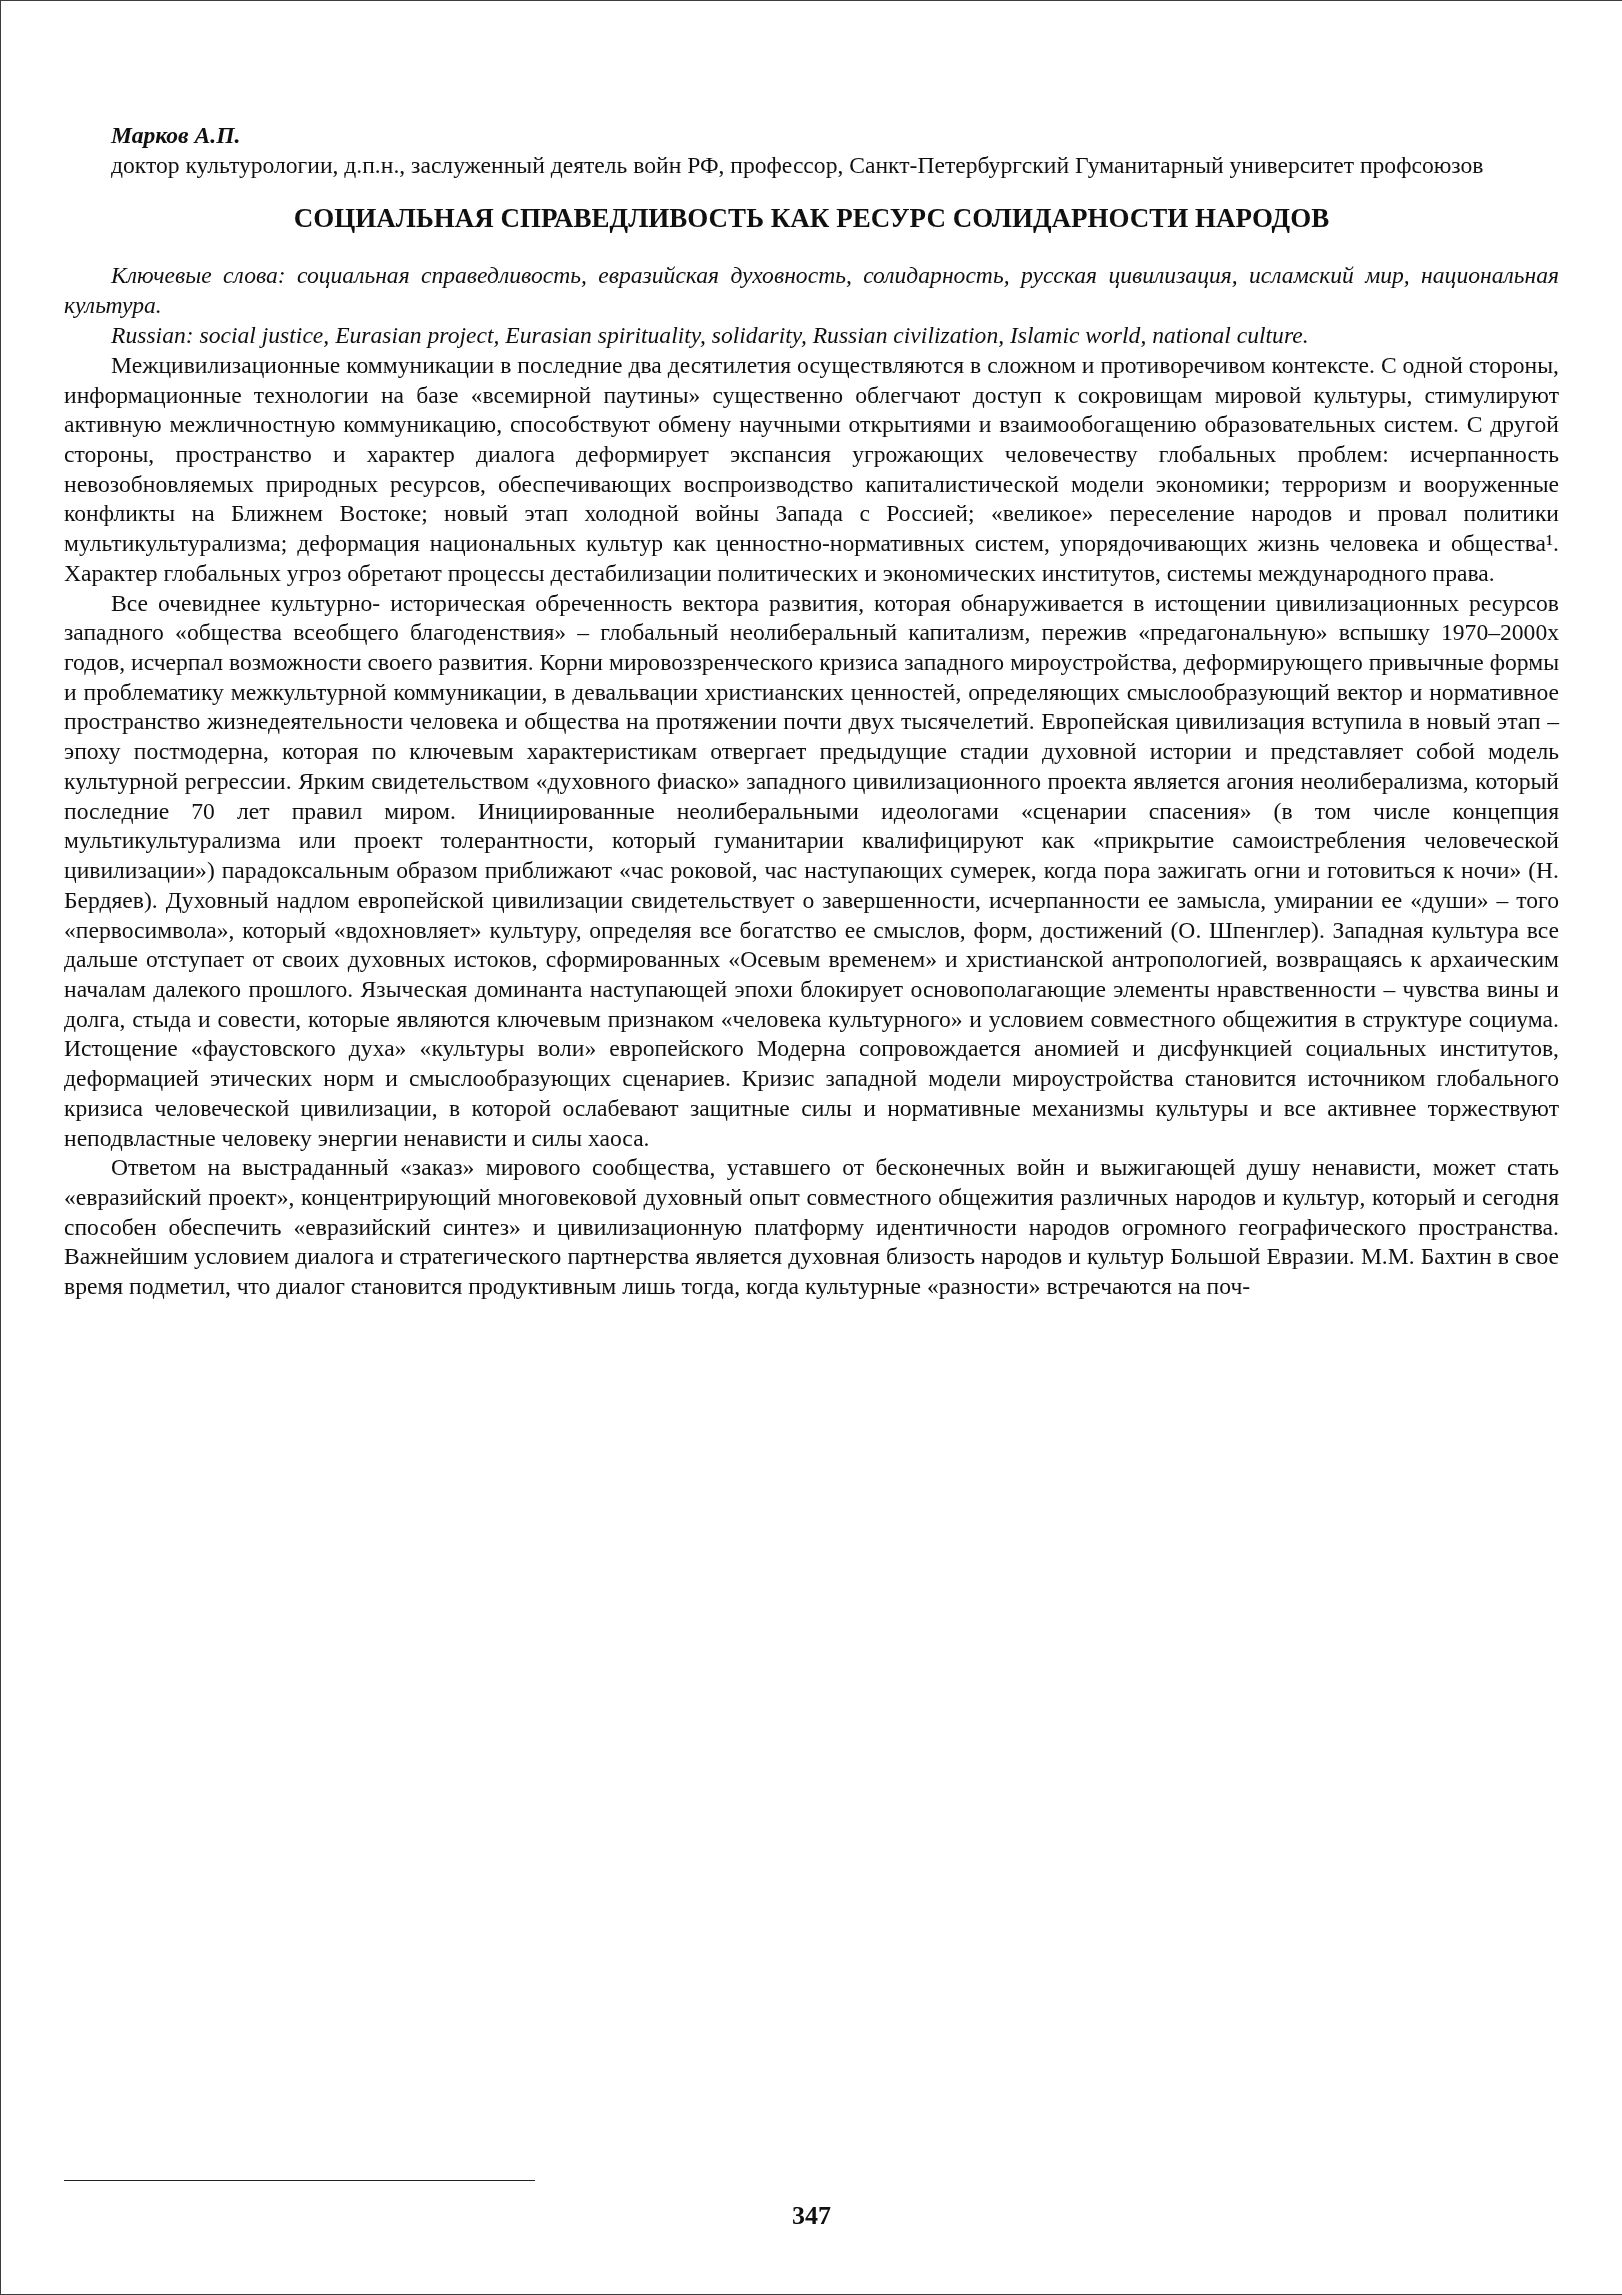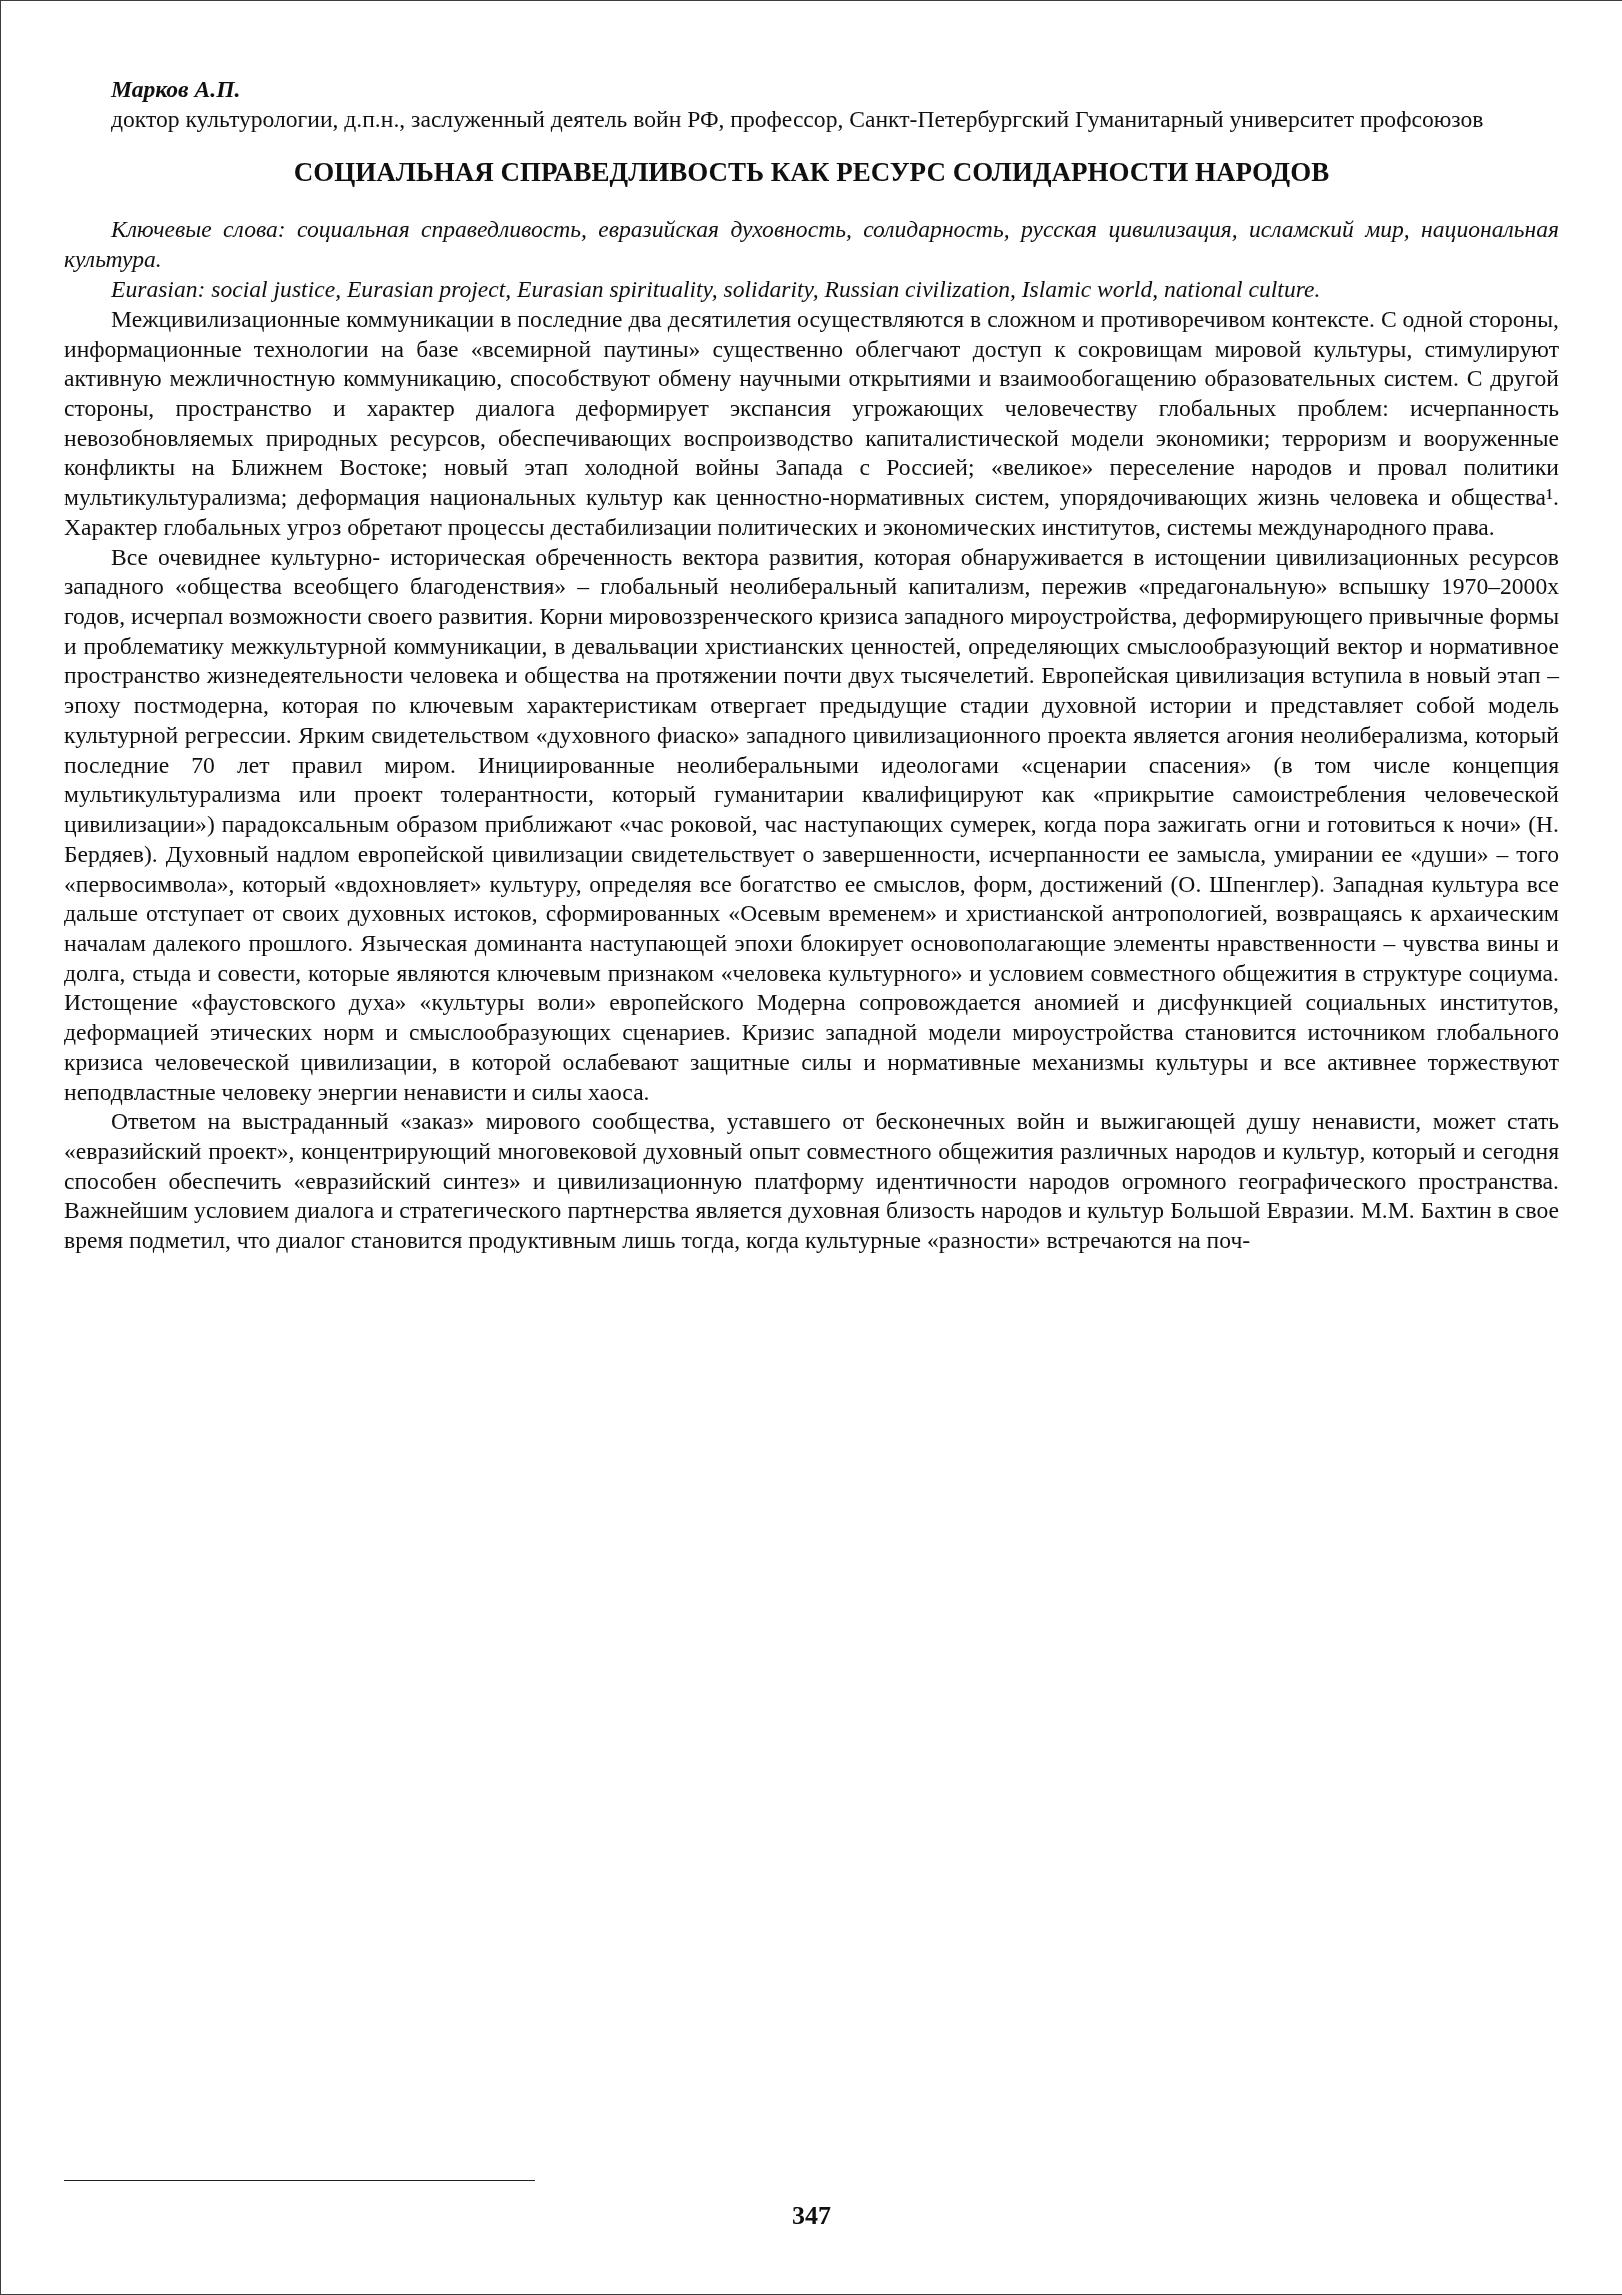--- a/index.html
+++ b/index.html
@@ -6,21 +6,21 @@
     margin: 0;
     padding: 0;
     background: #ffffff;
   }
   .page {
     width: 1623px;
     height: 2295px;
     box-sizing: border-box;
     background: #ffffff;
     border: 1.6px solid #3c3c3c;
-    padding: 74px 63px 63px 63px;
+    padding: 120px 63px 63px 63px;
     display: flex;
     flex-direction: column;
     font-family: "Liberation Serif", "DejaVu Serif", serif;
     color: #101010;
     position: relative;
     overflow: hidden;
     hyphens: auto;
     -webkit-hyphens: auto;
   }
   .author-block {
@@ -98,21 +98,21 @@
     <p class="author-name">Марков А.П.</p>
     <p class="author-affiliation">доктор культурологии, д.п.н., заслуженный деятель войн РФ, профессор, Санкт-Петербургский Гуманитарный университет профсоюзов</p>
   </div>
 
   <div class="title-block">
     <div class="title-line">СОЦИАЛЬНАЯ СПРАВЕДЛИВОСТЬ КАК РЕСУРС СОЛИДАРНОСТИ НАРОДОВ</div>
   </div>
 
   <p class="keywords keywords-first"><span class="kw-label">Ключевые слова</span><span>: социальная справедливость, евразийская духовность, солидарность, русская цивилизация, исламский мир, национальная культура.</span></p>
 
-  <p class="keywords"><span class="kw-label">Eurasian</span><span>: social justice, Eurasian project, Eurasian spirituality, solidarity, Russian civilization, Islamic world, national culture.</span></p>
+  <p class="keywords"><span class="kw-label">Russian</span><span>: social justice, Eurasian project, Eurasian spirituality, solidarity, Russian civilization, Islamic world, national culture.</span></p>
 
   <div class="body-text">
     <p class="para">Межцивилизационные коммуникации в последние два десятилетия осуществляются в сложном и противоречивом контексте. С одной стороны, информационные технологии на базе «всемирной паутины» существенно облегчают доступ к сокровищам мировой культуры, стимулируют активную межличностную коммуникацию, способствуют обмену научными открытиями и взаимообогащению образовательных систем. С другой стороны, пространство и характер диалога деформирует экспансия угрожающих человечеству глобальных проблем: исчерпанность невозобновляемых природных ресурсов, обеспечивающих воспроизводство капиталистической модели экономики; терроризм и вооруженные конфликты на Ближнем Востоке; новый этап холодной войны Запада с Россией; «великое» переселение народов и провал политики мультикультурализма; деформация национальных культур как ценностно-нормативных систем, упорядочивающих жизнь человека и общества¹. Характер глобальных угроз обретают процессы дестабилизации политических и экономических институтов, системы международного права.</p>
     <p class="para">Все очевиднее культурно- историческая обреченность вектора развития, которая обнаруживается в истощении цивилизационных ресурсов западного «общества всеобщего благоденствия» – глобальный неолиберальный капитализм, пережив «предагональную» вспышку 1970–2000х годов, исчерпал возможности своего развития. Корни мировоззренческого кризиса западного мироустройства, деформирующего привычные формы и проблематику межкультурной коммуникации, в девальвации христианских ценностей, определяющих смыслообразующий вектор и нормативное пространство жизнедеятельности человека и общества на протяжении почти двух тысячелетий. Европейская цивилизация вступила в новый этап – эпоху постмодерна, которая по ключевым характеристикам отвергает предыдущие стадии духовной истории и представляет собой модель культурной регрессии. Ярким свидетельством «духовного фиаско» западного цивилизационного проекта является агония неолиберализма, который последние 70 лет правил миром. Инициированные неолиберальными идеологами «сценарии спасения» (в том числе концепция мультикультурализма или проект толерантности, который гуманитарии квалифицируют как «прикрытие самоистребления человеческой цивилизации») парадоксальным образом приближают «час роковой, час наступающих сумерек, когда пора зажигать огни и готовиться к ночи» (Н. Бердяев). Духовный надлом европейской цивилизации свидетельствует о завершенности, исчерпанности ее замысла, умирании ее «души» – того «первосимвола», который «вдохновляет» культуру, определяя все богатство ее смыслов, форм, достижений (О. Шпенглер). Западная культура все дальше отступает от своих духовных истоков, сформированных «Осевым временем» и христианской антропологией, возвращаясь к архаическим началам далекого прошлого. Языческая доминанта наступающей эпохи блокирует основополагающие элементы нравственности – чувства вины и долга, стыда и совести, которые являются ключевым признаком «человека культурного» и условием совместного общежития в структуре социума. Истощение «фаустовского духа» «культуры воли» европейского Модерна сопровождается аномией и дисфункцией социальных институтов, деформацией этических норм и смыслообразующих сценариев. Кризис западной модели мироустройства становится источником глобального кризиса человеческой цивилизации, в которой ослабевают защитные силы и нормативные механизмы культуры и все активнее торжествуют неподвластные человеку энергии ненависти и силы хаоса.</p>
     <p class="para">Ответом на выстраданный «заказ» мирового сообщества, уставшего от бесконечных войн и выжигающей душу ненависти, может стать «евразийский проект», концентрирующий многовековой духовный опыт совместного общежития различных народов и культур, который и сегодня способен обеспечить «евразийский синтез» и цивилизационную платформу идентичности народов огромного географического пространства. Важнейшим условием диалога и стратегического партнерства является духовная близость народов и культур Большой Евразии. М.М. Бахтин в свое время подметил, что диалог становится продуктивным лишь тогда, когда культурные «разности» встречаются на поч-</p>
   </div>
 
   <div class="footer">
     <hr class="footnote-rule">
     <div class="page-number">347</div>

